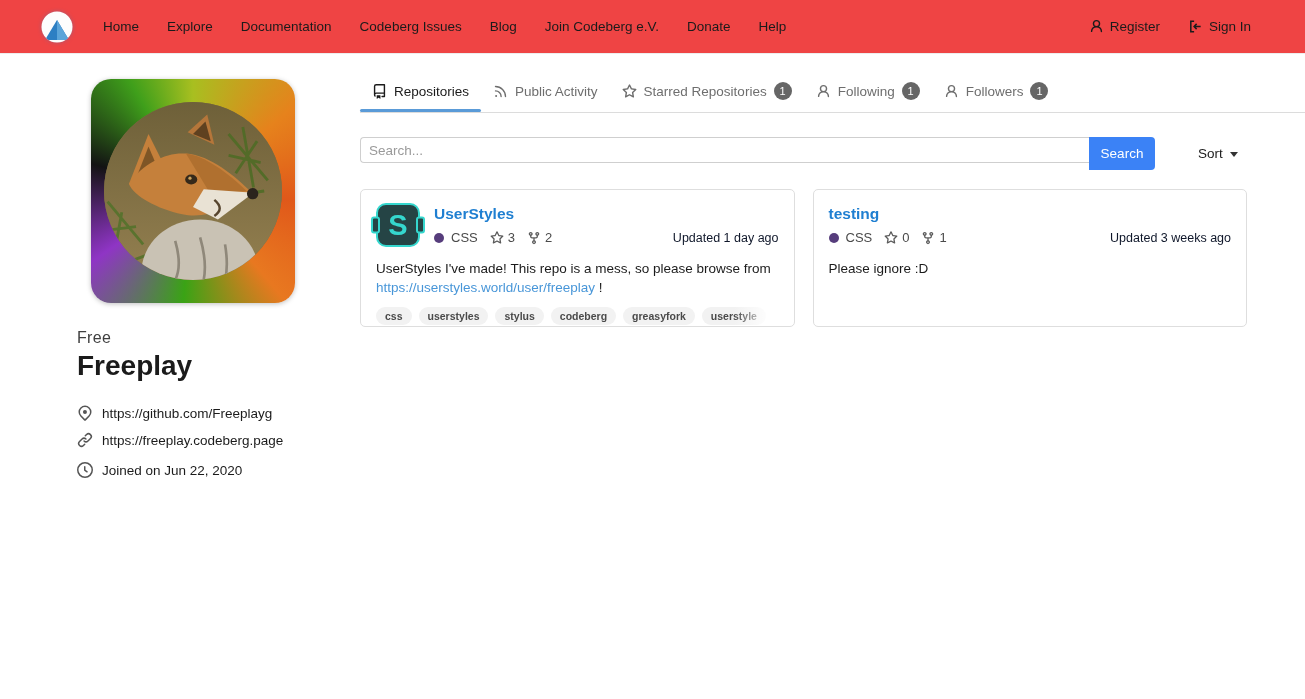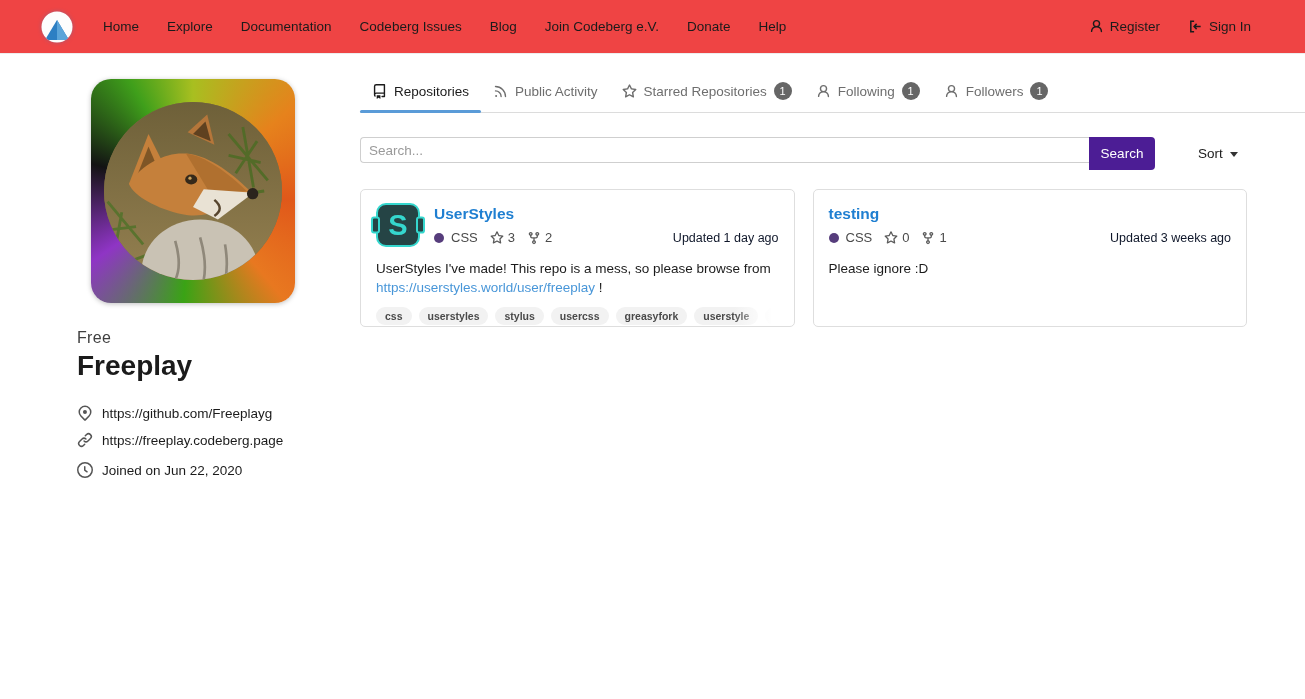--- a/index.html
+++ b/index.html
@@ -35,38 +35,38 @@
   .username { font-size:16px; color:#3f3f3f; letter-spacing:.3px; }
   .displayname { font-size:28px; font-weight:700; color:#1b1b1b; margin:3px 0 0; }
   .profile-links { margin-top:23px; }
   .profile-link { display:flex; align-items:center; gap:9px; margin-bottom:11px;
     font-size:13.5px; color:#1b1b1b; }
   .profile-link svg, .joined svg { width:16px; height:16px; color:#555; flex:none; }
   .bio { margin:20px 0 0; font-size:14px; line-height:1.5; color:#1b1b1b; width:252px; }
   .joined { margin-top:14px; display:flex; align-items:center; gap:9px; font-size:13.5px; }
 
   
-  .tabs { display:flex; border-bottom:1px solid #dcdcdc; margin-right:-58px; }
+  .tabs { display:flex; border-bottom:1px solid #dcdcdc; margin-right:-58px;align-items:center; }
   .tab { display:flex; align-items:center; gap:7px; padding:7px 12px 12px; font-size:13.5px;
     color:#6e6e6e; position:relative; cursor:pointer; }
   .tab svg { width:15px; height:15px; }
   .tab.active { color:#1b1b1b; }
   .tab.active::after { content:""; position:absolute; left:0; right:0; bottom:-1px;
     height:3px; background:#5a9bd8; border-radius:2px; }
   .tab-badge { background:#666; color:#fff; min-width:18px; height:18px; border-radius:9px;
     font-size:11px; display:flex; align-items:center; justify-content:center; padding:0 5px; }
 
   
   .search-row { margin-top:24px; display:flex; align-items:center; }
   .search-group { width:795px; display:flex; }
   .search-input { flex:1; height:26px; border:1px solid #cfcfcf; border-right:none;
     border-radius:4px 0 0 4px; padding:0 8px; font-size:13.5px; color:#333; outline:none;
     font-family:inherit; }
   .search-input::placeholder { color:#9a9a9a; }
-  .search-btn { width:66px; height:33px; background:#4c1d95; color:#fff; border:none;
+  .search-btn { width:66px; height:33px; background:#3b82f6; color:#fff; border:none;
     border-radius:0 4px 4px 0; font-size:13.5px; cursor:pointer; font-family:inherit; }
   .sort-btn { margin-left:37px; display:flex; align-items:center; gap:7px; font-size:13.5px;
     color:#1b1b1b; background:none; border:none; cursor:pointer; font-family:inherit;justify-content:space-between; }
   .caret-down { width:0; height:0; border-left:4px solid transparent;
     border-right:4px solid transparent; border-top:5px solid #333; margin-top:2px; }
 
   
   .repo-grid { margin-top:19px; display:grid; grid-template-columns:1fr 1fr; gap:18px; }
   .repo-card { border:1px solid #dedede; border-radius:5px; padding:13px 15px; height:138px;
     overflow:hidden; background:#fff; }
@@ -274,21 +274,21 @@
               </span>
               <span class="updated">Updated 1 day ago</span>
             </div>
           </div>
         </div>
         <div class="repo-desc"><span>UserStyles I've made! This repo is a mess, so please browse from</span> <a class="desc-link">https://userstyles.world/user/freeplay</a><span> !</span></div>
         <div class="tags">
           <span class="tag">css</span>
           <span class="tag">userstyles</span>
           <span class="tag">stylus</span>
-          <span class="tag">usercss</span>
+          <span class="tag">codeberg</span>
           <span class="tag">greasyfork</span>
           <span class="tag">userstyle</span>
           <span class="tag">cascading-style-she</span>
         </div>
       </div>
 
       <div class="repo-card">
         <div class="card-header">
           <div class="header-main">
             <a class="repo-title">testing</a>

